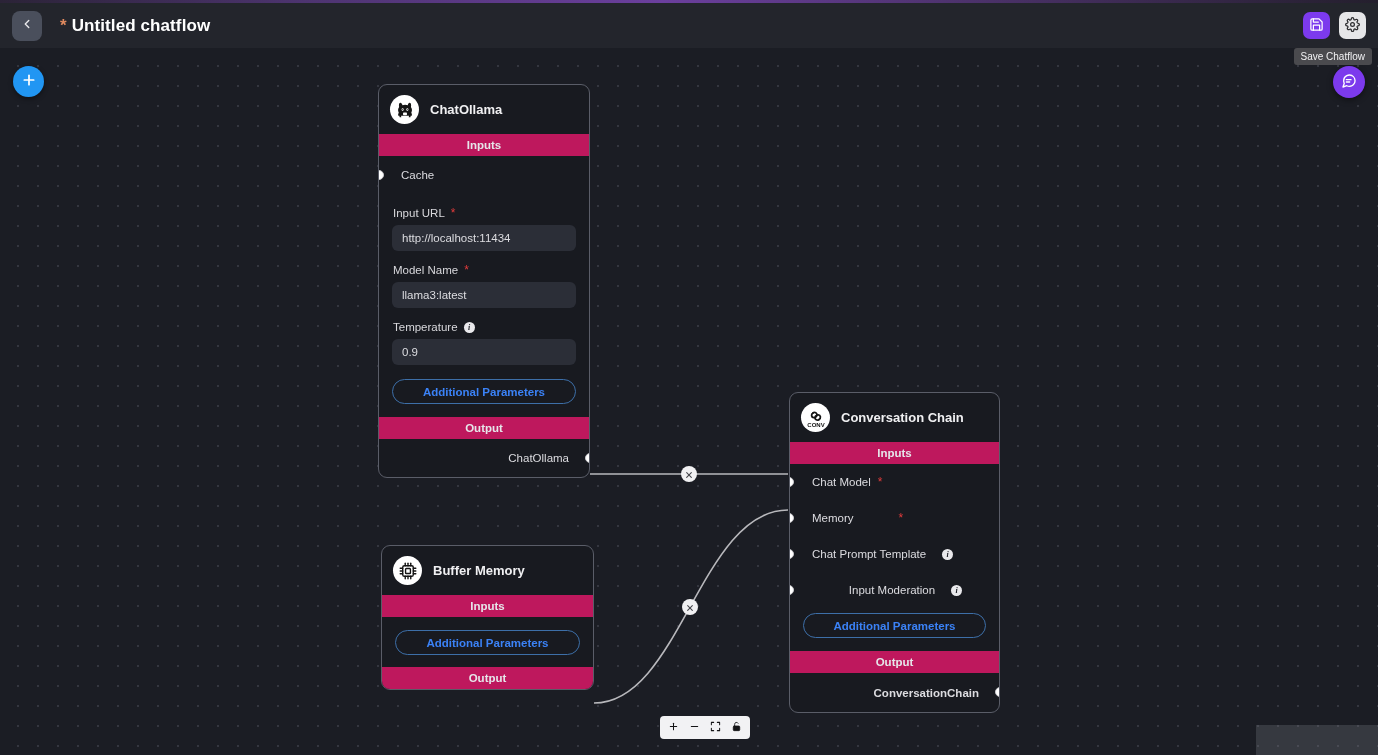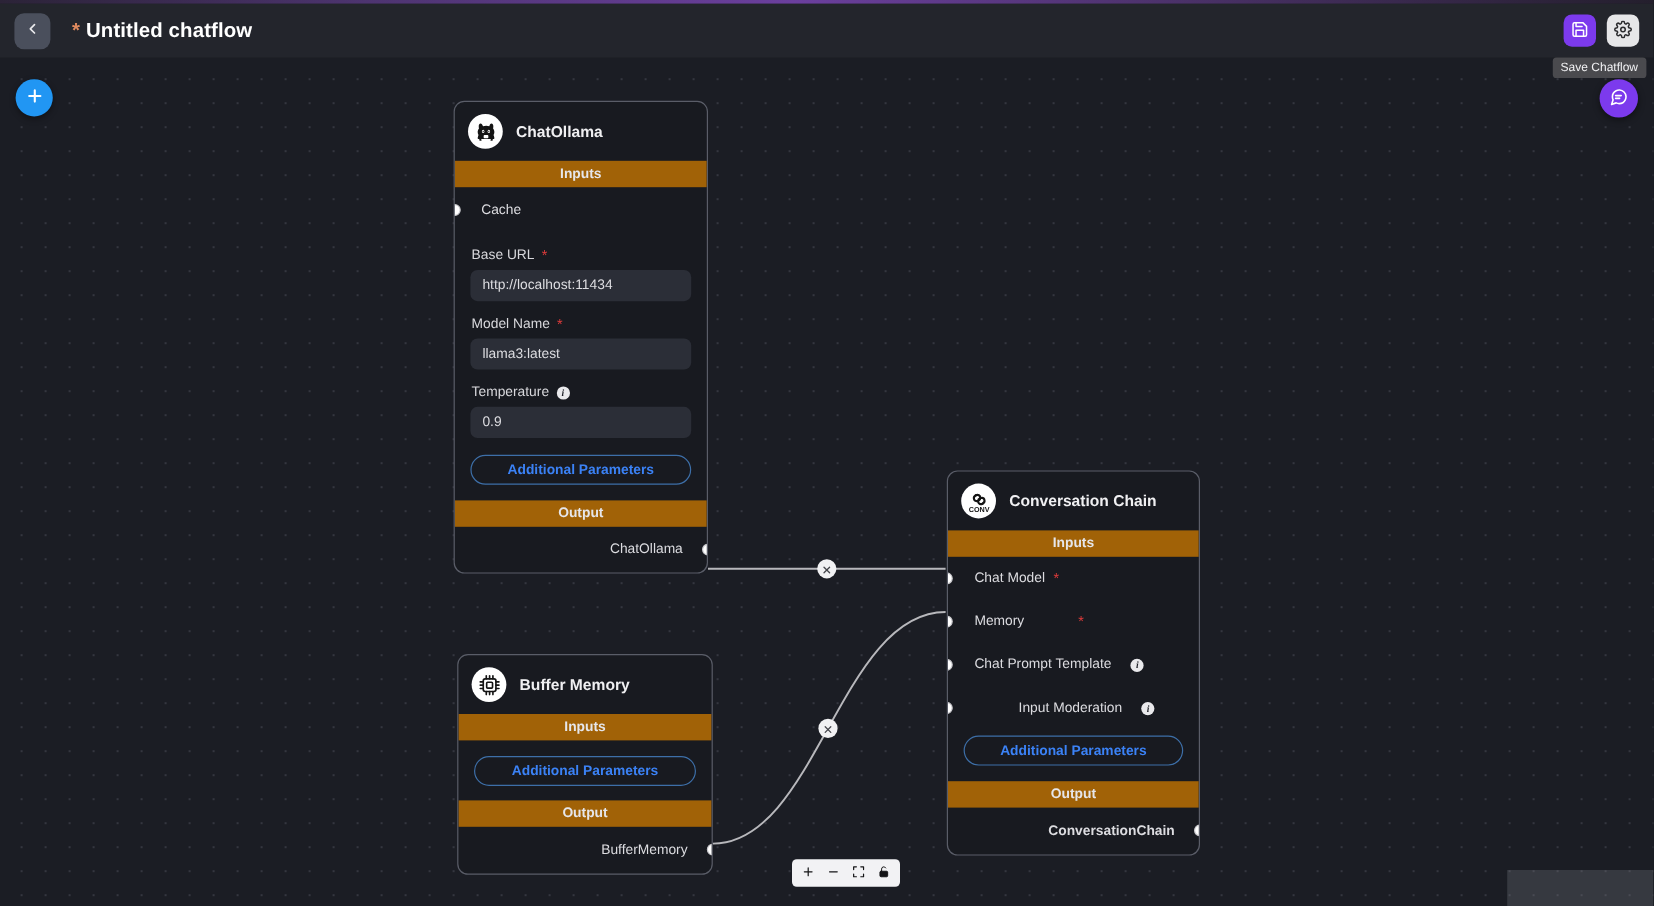--- a/index.html
+++ b/index.html
@@ -109,21 +109,21 @@
   .node-avatar {
     width: 29px; height: 29px; border-radius: 50%;
     background: #fff; flex: 0 0 auto;
     display: flex; align-items: center; justify-content: center;
     overflow: hidden;
   }
   .node-avatar svg { width: 26px; height: 26px; display:block; }
   .node-title { font-size: 13px; font-weight: 600; color: #f0f0f2; }
 
   .section-bar {
-    background: #a16207;
+    background: #be185d;
     text-align: center;
     font-size: 11.5px; font-weight: 600; color: #e6e6ea;
     padding: 5px 0;
   }
   .node-body { padding: 0; position: relative; }
 
   .port-row {
     position: relative;
     font-size: 11.5px; color: #dcdce0;
     padding: 0 0 0 22px;
@@ -317,21 +317,21 @@
       <div class="section-bar">Inputs</div>
 
       <div class="node-body">
         <div class="port-row" style="height:38px;text-align:center;">
           <div class="handle" style="left:-5px; top:14px;"></div>
           <span>Cache</span>
         </div>
 
         <div class="field-block">
           <div class="field-label">
-            <span>Base URL</span>
+            <span>Input URL</span>
             <span class="req-star">*</span>
           </div>
           <input class="field-input" value="http://localhost:11434" style="">
         </div>
 
         <div class="field-block">
           <div class="field-label">
             <span>Model Name</span>
             <span class="req-star">*</span>
           </div>
@@ -442,26 +442,20 @@
       </div>
 
       <div class="section-bar">Inputs</div>
 
       <div class="node-body">
         <button class="addl-btn" style="margin-top:13px; margin-bottom:12px;">Additional Parameters</button>
       </div>
 
       <div class="section-bar">Output</div>
 
-      <div class="node-body">
-        <div class="port-row out" style="height:39px;">
-          <span>BufferMemory</span>
-          <div class="handle" style="right:-6px; top:14px;"></div>
-        </div>
-      </div>
     </div>
 
     <div class="zoom-controls">
       <button class="zoom-btn">
         <span>
           <svg viewBox="0 0 24 24" fill="none" stroke="#141416" stroke-width="2.2" stroke-linecap="round">
               <line x1="12" y1="5" x2="12" y2="19"></line>
               <line x1="5" y1="12" x2="19" y2="12"></line>
             </svg>
         </span>

